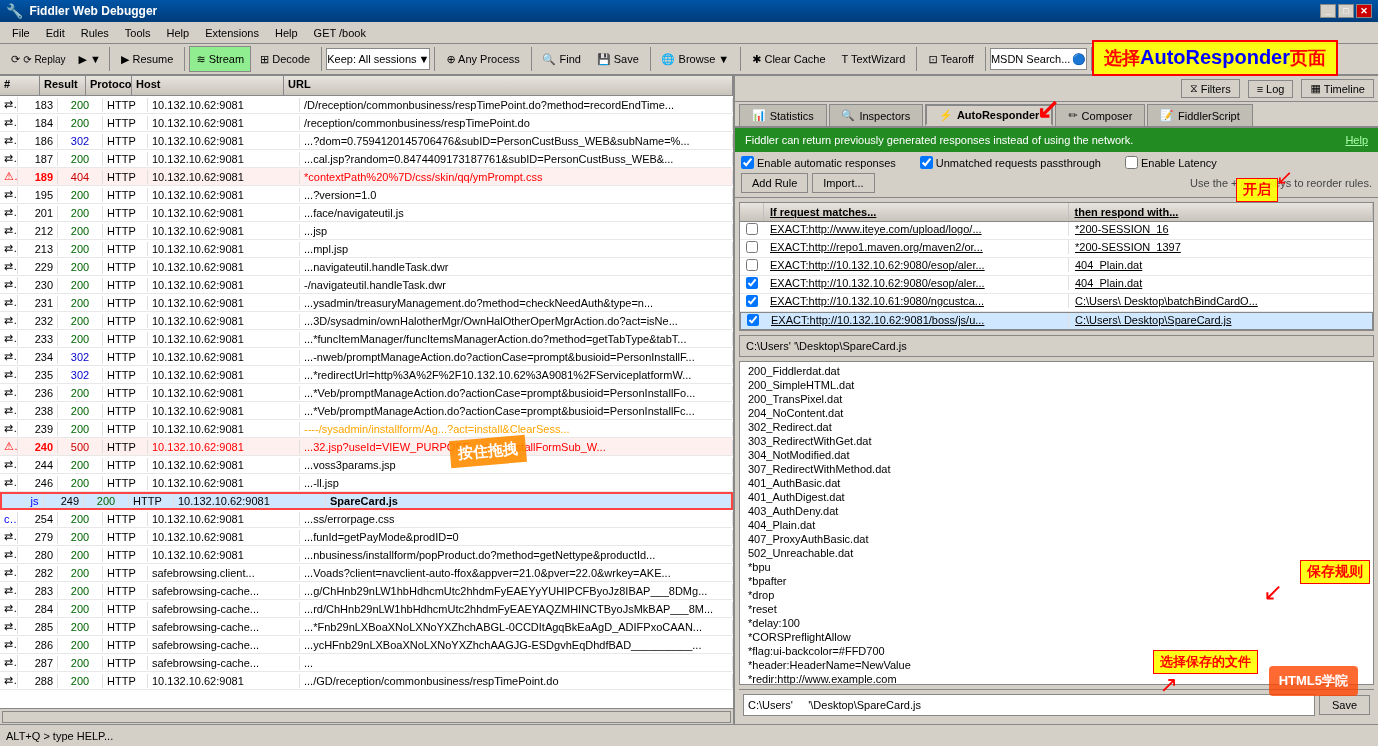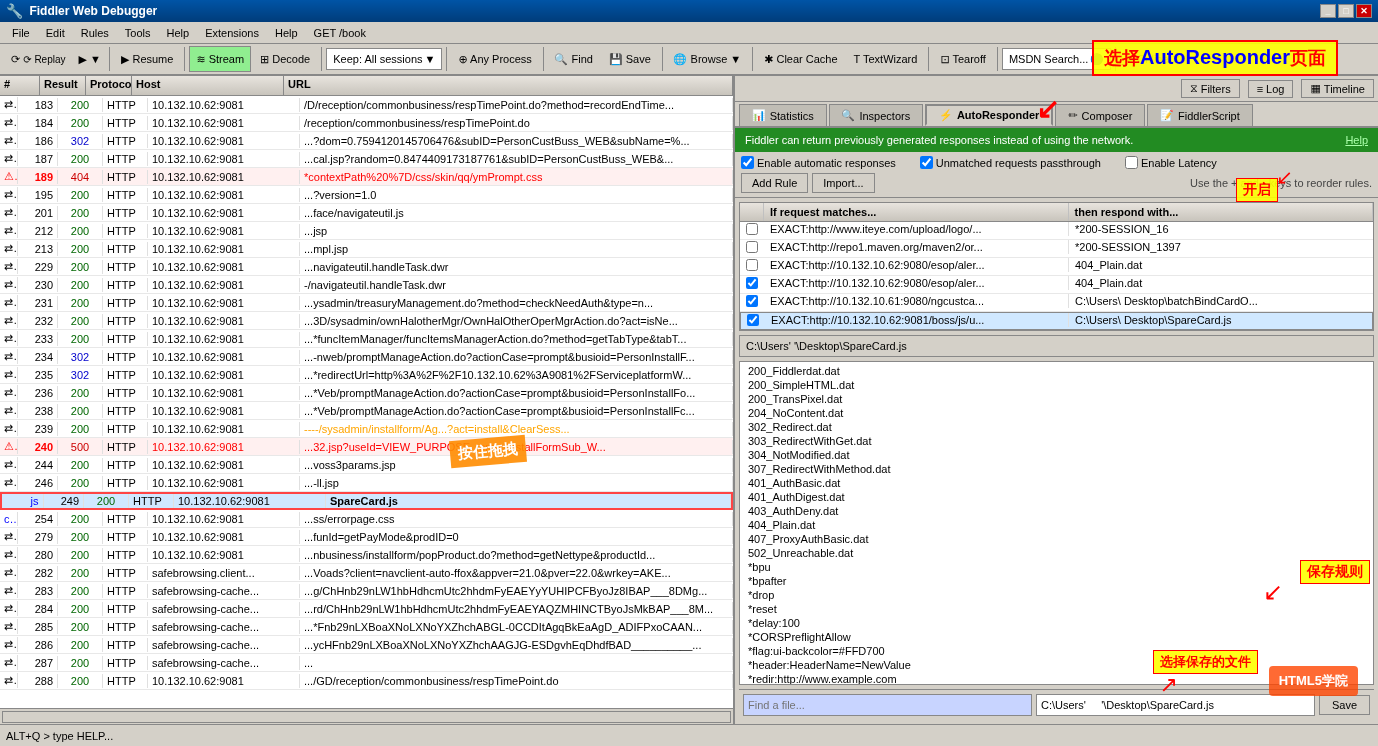--- a/index.html
+++ b/index.html
@@ -13,21 +13,21 @@
     
     
     #menu-bar { background: #d4d0c8; height: 22px; display: flex; align-items: center; padding: 0 4px; border-bottom: 1px solid #888; }
     .menu-item { padding: 2px 8px; cursor: pointer; font-size: 11px; }
     
     
     #toolbar { background: #d4d0c8; height: 32px; display: flex; align-items: center; padding: 0 4px; border-bottom: 2px solid #888; gap: 2px; }
     .toolbar-btn { display: flex; align-items: center; gap: 3px; padding: 3px 6px; background: #d4d0c8; border: 1px solid transparent; cursor: pointer; font-size: 11px; height: 26px; }
     .toolbar-btn.active { border: 1px solid #888; background: #c8e8c8; }
     .toolbar-separator { width: 1px; height: 24px; background: #888; margin: 0 2px; }
-    .toolbar-dropdown { display: flex; align-items: center; gap: 2px; padding: 3px 6px; border: 1px solid #888; cursor: pointer; font-size: 11px; background: white; height: 22px; }
+    .toolbar-dropdown { display: flex; align-items: center; gap: 2px; padding: 3px 0; border: 1px solid #888; cursor: pointer; font-size: 11px; background: white; height: 22px; }
     
     
     #main { display: flex; height: calc(746px - 22px - 22px - 32px - 22px - 22px); }
     
     
     #left-panel { width: 735px; display: flex; flex-direction: column; border-right: 2px solid #888; }
     
     
     #session-header { display: flex; background: #d4d0c8; border-bottom: 1px solid #888; }
     .col-header { padding: 2px 4px; border-right: 1px solid #888; font-weight: bold; font-size: 11px; cursor: pointer; background: linear-gradient(to bottom, #e8e4de, #c8c4bc); }
@@ -84,21 +84,21 @@
     
     ::-webkit-scrollbar { width: 16px; height: 16px; }
     ::-webkit-scrollbar-track { background: #d4d0c8; }
     ::-webkit-scrollbar-thumb { background: #a8a8a8; border: 1px solid #888; }
     
     
     .ar-selected-row { background: #e8f0ff; border: 2px solid red; }
     
     
     #annotations-layer { position: absolute; top: 0; left: 0; width: 100%; height: 100%; pointer-events: none; }
-    .rules-section { margin: 4px; border: 1px solid #888; }
+    .rules-section { margin: 4px; border: 1px solid #888; text-decoration: underline; }
     
     input[type="checkbox"] { width: 13px; height: 13px; }
   </style>
 </head>
 <body>
 
 <div style="position: relative; width: 1378px; height: 746px; overflow: hidden;">
 
   <div id="title-bar" style="height:22px;">
     <span class="title-icon">🔧</span>
@@ -619,21 +619,20 @@
             <div class="response-item">*reset</div>
             <div class="response-item">*delay:100</div>
             <div class="response-item">*CORSPreflightAllow</div>
             <div class="response-item">*flag:ui-backcolor=#FFD700</div>
             <div class="response-item">*header:HeaderName=NewValue</div>
             <div class="response-item">*redir:http://www.example.com</div>
 
           </div>
 
           <div class="bottom-area" style="display:flex; gap:4px; margin-top:4px; align-items:center;">
-            <input class="find-input" type="text" style="flex: 1 1 0%; height: 22px; border: 1px solid rgb(136, 136, 136); padding: 2px 4px; font-size: 11px; background: rgb(200, 212, 255);" value="" placeholder="Find a file...">
             <div style="flex:1;">
               <input type="text" style="width: 100%; height: 22px; border: 1px solid rgb(136, 136, 136); padding: 2px 4px; font-size: 11px; background: white;" value="C:\Users'     '\Desktop\SpareCard.js">
             </div>
             <button class="save-btn">Save</button>
           </div>
         </div>
 
       </div>
     </div>
   </div>

